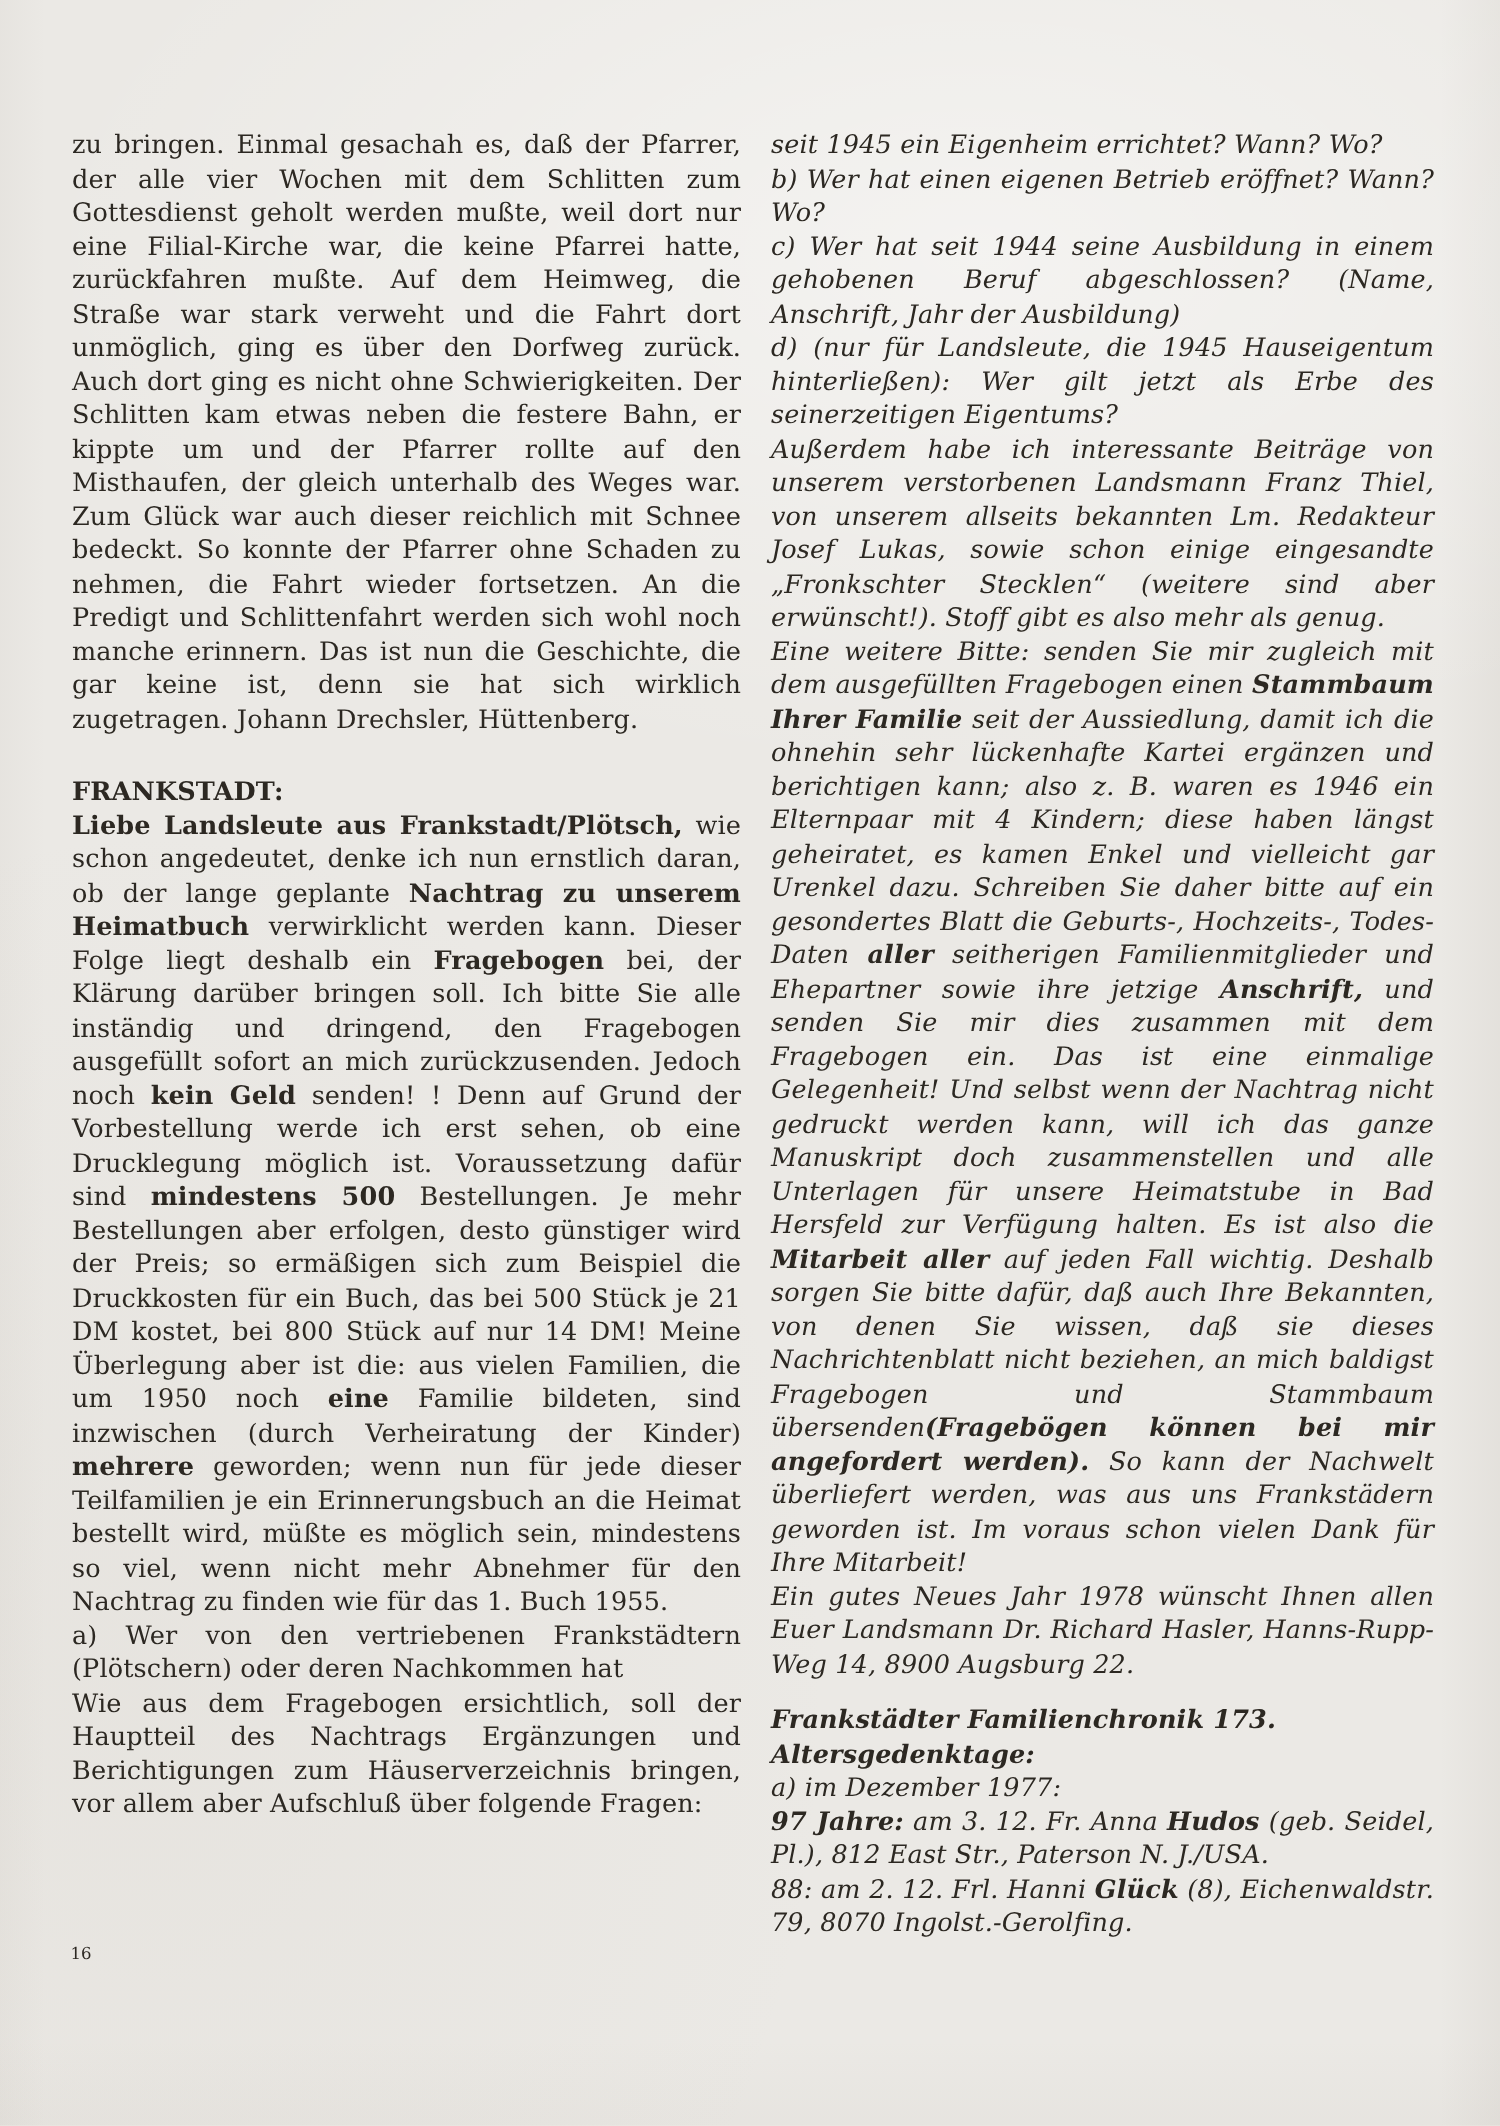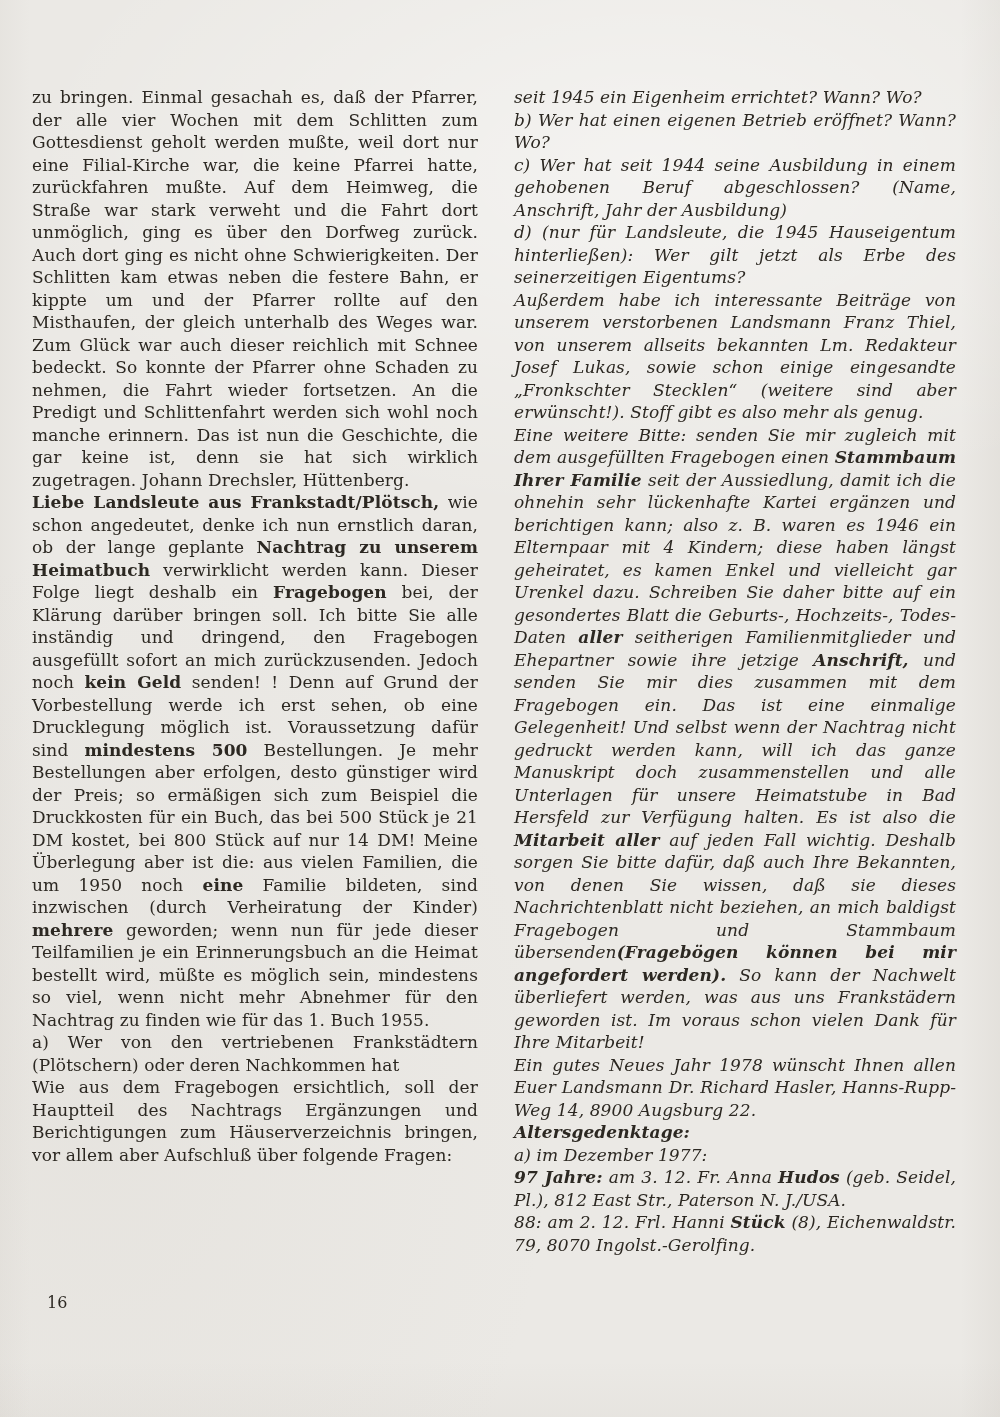--- a/index.html
+++ b/index.html
@@ -26,62 +26,64 @@
       linear-gradient(90deg, rgba(140,128,115,0.05) 0%, rgba(0,0,0,0) 3%, rgba(0,0,0,0) 96%, rgba(140,128,115,0.08) 100%),
       linear-gradient(0deg, rgba(150,140,128,0.05) 0%, rgba(0,0,0,0) 4%);
   }
   .column {
     position: absolute;
     top: 86px;
     font-size: 17px;
     line-height: 22.5px;
     letter-spacing: 0.1px;
   }
-  #col-left  { left: 32px;  width: 446px; }
+  #col-left  { left: 48px;  width: 446px; }
   #col-right { left: 514px; width: 442px; font-style: italic; }
   .block {
     text-align: justify;
     hyphens: auto;
     -webkit-hyphens: auto;
     margin: 0;
   }
   .heading {
     font-weight: 700;
     text-align: left;
   }
   .b { font-weight: 700; }
   .gap-lg { margin-top: 26px; }
   .gap-md { margin-top: 15px; }
   .gap-sm { margin-top: 7px; }
   .page-number {
     position: absolute;
     left: 47px;
     top: 1292px;
-    font-size: 16px;
+    font-size: 11px;
     line-height: 22px;
   }
 </style>
 </head>
 <body>
 
 <div class="paper-texture"></div>
 
 <div id="col-left" class="column">
     <div class="block"><span>zu bringen. Einmal gesachah es, daß der Pfarrer, der alle vier Wochen mit dem Schlitten zum Gottesdienst geholt werden mußte, weil dort nur eine Filial-Kirche war, die keine Pfarrei hatte, zurückfahren mußte. Auf dem Heimweg, die Straße war stark verweht und die Fahrt dort unmöglich, ging es über den Dorfweg zurück. Auch dort ging es nicht ohne Schwierigkeiten. Der Schlitten kam etwas neben die festere Bahn, er kippte um und der Pfarrer rollte auf den Misthaufen, der gleich unterhalb des Weges war. Zum Glück war auch dieser reichlich mit Schnee bedeckt. So konnte der Pfarrer ohne Schaden zu nehmen, die Fahrt wieder fortsetzen. An die Predigt und Schlittenfahrt werden sich wohl noch manche erinnern. Das ist nun die Geschichte, die gar keine ist, denn sie hat sich wirklich zugetragen. Johann Drechsler, Hüttenberg.</span></div>
+    <div class="block heading gap-lg"><span class="b">FRANKSTADT:</span></div>
     <div class="block"><span class="b">Liebe Landsleute aus Frankstadt/Plötsch,</span><span> wie schon angedeutet, denke ich nun ernstlich daran, ob der lange geplante </span><span class="b">Nachtrag zu unserem Heimatbuch</span><span> verwirklicht werden kann. Dieser Folge liegt deshalb ein </span><span class="b">Fragebogen</span><span> bei, der Klärung darüber bringen soll. Ich bitte Sie alle inständig und dringend, den Fragebogen ausgefüllt sofort an mich zurückzusenden. Jedoch noch </span><span class="b">kein Geld</span><span> senden! ! Denn auf Grund der Vorbestellung werde ich erst sehen, ob eine Drucklegung möglich ist. Voraussetzung dafür sind </span><span class="b">mindestens 500</span><span> Bestellungen. Je mehr Bestellungen aber erfolgen, desto günstiger wird der Preis; so ermäßigen sich zum Beispiel die Druckkosten für ein Buch, das bei 500 Stück je 21 DM kostet, bei 800 Stück auf nur 14 DM! Meine Überlegung aber ist die: aus vielen Familien, die um 1950 noch </span><span class="b">eine</span><span> Familie bildeten, sind inzwischen (durch Verheiratung der Kinder) </span><span class="b">mehrere</span><span> geworden; wenn nun für jede dieser Teilfamilien je ein Erinnerungsbuch an die Heimat bestellt wird, müßte es möglich sein, mindestens so viel, wenn nicht mehr Abnehmer für den Nachtrag zu finden wie für das 1. Buch 1955.</span></div>
     <div class="block"><span>a) Wer von den vertriebenen Frankstädtern (Plötschern) oder deren Nachkommen hat</span></div>
     <div class="block"><span>Wie aus dem Fragebogen ersichtlich, soll der Hauptteil des Nachtrags Ergänzungen und Berichtigungen zum Häuserverzeichnis bringen, vor allem aber Aufschluß über folgende Fragen:</span></div>
   </div>
 <div id="col-right" class="column">
     <div class="block"><span>seit 1945 ein Eigenheim errichtet? Wann? Wo?</span></div>
     <div class="block"><span>b) Wer hat einen eigenen Betrieb eröffnet? Wann? Wo?</span></div>
     <div class="block"><span>c) Wer hat seit 1944 seine Ausbildung in einem gehobenen Beruf abgeschlossen? (Name, Anschrift, Jahr der Ausbildung)</span></div>
     <div class="block"><span>d) (nur für Landsleute, die 1945 Hauseigentum hinterließen): Wer gilt jetzt als Erbe des seinerzeitigen Eigentums?</span></div>
     <div class="block"><span>Außerdem habe ich interessante Beiträge von unserem verstorbenen Landsmann Franz Thiel, von unserem allseits bekannten Lm. Redakteur Josef Lukas, sowie schon einige eingesandte „Fronkschter Stecklen“ (weitere sind aber erwünscht!). Stoff gibt es also mehr als genug.</span></div>
     <div class="block"><span>Eine weitere Bitte: senden Sie mir zugleich mit dem ausgefüllten Fragebogen einen </span><span class="b">Stammbaum Ihrer Familie</span><span> seit der Aussiedlung, damit ich die ohnehin sehr lückenhafte Kartei ergänzen und berichtigen kann; also z. B. waren es 1946 ein Elternpaar mit 4 Kindern; diese haben längst geheiratet, es kamen Enkel und vielleicht gar Urenkel dazu. Schreiben Sie daher bitte auf ein gesondertes Blatt die Geburts-, Hochzeits-, Todes-Daten </span><span class="b">aller</span><span> seitherigen Familienmitglieder und Ehepartner sowie ihre jetzige </span><span class="b">Anschrift,</span><span> und senden Sie mir dies zusammen mit dem Fragebogen ein. Das ist eine einmalige Gelegenheit! Und selbst wenn der Nachtrag nicht gedruckt werden kann, will ich das ganze Manuskript doch zusammenstellen und alle Unterlagen für unsere Heimatstube in Bad Hersfeld zur Verfügung halten. Es ist also die </span><span class="b">Mitarbeit aller</span><span> auf jeden Fall wichtig. Deshalb sorgen Sie bitte dafür, daß auch Ihre Bekannten, von denen Sie wissen, daß sie dieses Nachrichtenblatt nicht beziehen, an mich baldigst Fragebogen und Stammbaum übersenden</span><span class="b">(Fragebögen können bei mir angefordert werden).</span><span> So kann der Nachwelt überliefert werden, was aus uns Frankstädern geworden ist. Im voraus schon vielen Dank für Ihre Mitarbeit!</span></div>
     <div class="block"><span>Ein gutes Neues Jahr 1978 wünscht Ihnen allen Euer Landsmann Dr. Richard Hasler, Hanns-Rupp-Weg 14, 8900 Augsburg 22.</span></div>
+    <div class="block heading gap-md"><span class="b">Frankstädter Familienchronik 173.</span></div>
     <div class="block heading"><span class="b">Altersgedenktage:</span></div>
     <div class="block"><span>a) im Dezember 1977:</span></div>
     <div class="block"><span class="b">97 Jahre:</span><span> am 3. 12. Fr. Anna </span><span class="b">Hudos</span><span> (geb. Seidel, Pl.), 812 East Str., Paterson N. J./USA.</span></div>
-    <div class="block"><span>88: am 2. 12. Frl. Hanni </span><span class="b">Stück</span><span> (8), Eichenwaldstr. 79, 8070 Ingolst.-Gerolfing.</span></div>
+    <div class="block"><span>88: am 2. 12. Frl. Hanni </span><span class="b">Glück</span><span> (8), Eichenwaldstr. 79, 8070 Ingolst.-Gerolfing.</span></div>
   </div>
 
 <div class="page-number">16</div>
 
 </body></html>

